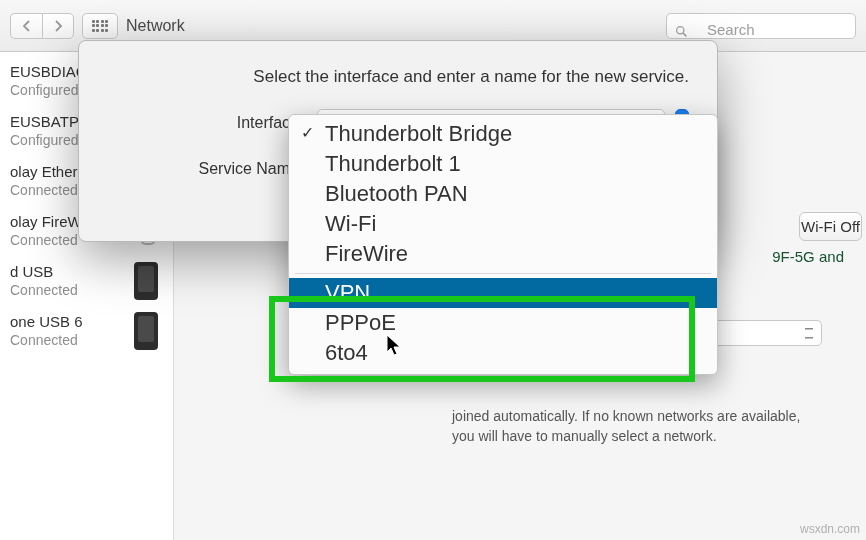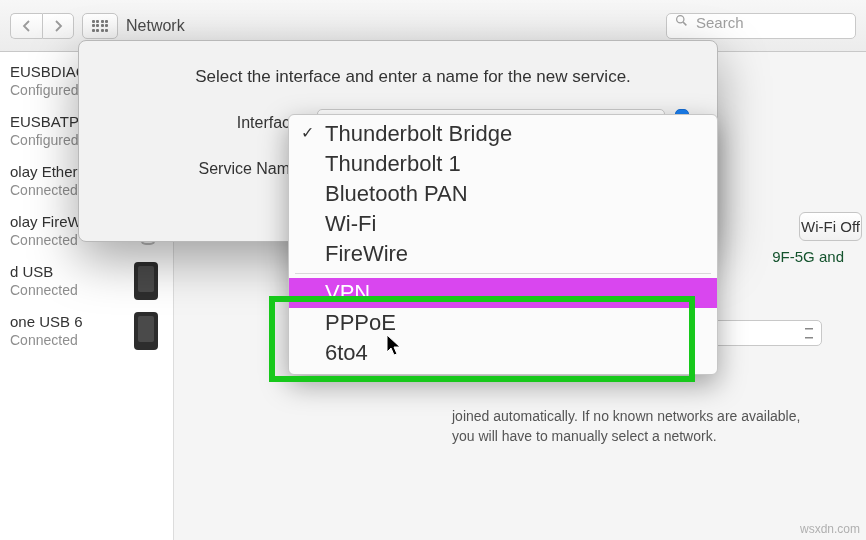--- a/index.html
+++ b/index.html
@@ -52,23 +52,23 @@
       font-size:16px;
       color:#4a4a4a;
       font-weight:400;
     }
     .search {
       width:190px;
       height:26px;
       background:#fff;
       border:1px solid #c9c9c9;
       border-radius:5px;
-      display:flex; align-items:flex-start;
+      display:flex; align-items:flex-end;
       padding:0 8px;
-      gap:8px;
+      gap:19px;
       color:#a0a0a0;
     }
     .search svg { width:13px; height:13px; fill:#a0a0a0;}
 
     
     .content { display:flex; height:calc(100% - 52px); }
     .sidebar {
       width:174px;
       background:#fff;
       border-right:1px solid #dcdcdc;
@@ -132,21 +132,21 @@
       position:absolute;
       left:78px; top:40px;
       width:640px;
       background:#f2f2f2;
       border:1px solid #b8b8b8;
       border-radius:8px;
       box-shadow:0 18px 50px rgba(0,0,0,.35);
       padding:26px 28px 40px;
       z-index:5;
     }
-    .sheet-title { font-size:17px; color:#333; text-align:center; margin-bottom:22px; padding-left:30px;}
+    .sheet-title { font-size:17px; color:#333; text-align:right; margin-bottom:22px; padding-left:30px;}
     .sheet-row { display:flex; align-items:center; gap:10px; margin-bottom:18px;}
     .sheet-label { width:200px; text-align:right; font-size:16px; color:#333; padding-right:8px;}
     .sheet-field {
       flex:1;
       height:28px;
       background:#fff;
       border:1px solid #c8c8c8;
       border-radius:5px;
     }
     .blue-cap {
@@ -171,21 +171,21 @@
     }
     .dd-item {
       height:30px;
       display:flex;
       align-items:center;
       padding:0 17px 0 36px;
       font-size:22px;
       color:#333;
       position:relative;
     }
-    .dd-item.selected { background:#d946ef; color:#fff;}
+    .dd-item.selected { background:#0369a1; color:#fff;}
     .dd-check::before{
       content:"✓";
       position:absolute; left:12px; top:4px;
       font-size:16px; color:#333;
     }
     .dd-sep { height:1px; background:#d8d8d8; margin:4px 6px;}
     .green-box {
       position:absolute;
       border:6px solid #17c81b;
       pointer-events:none;

